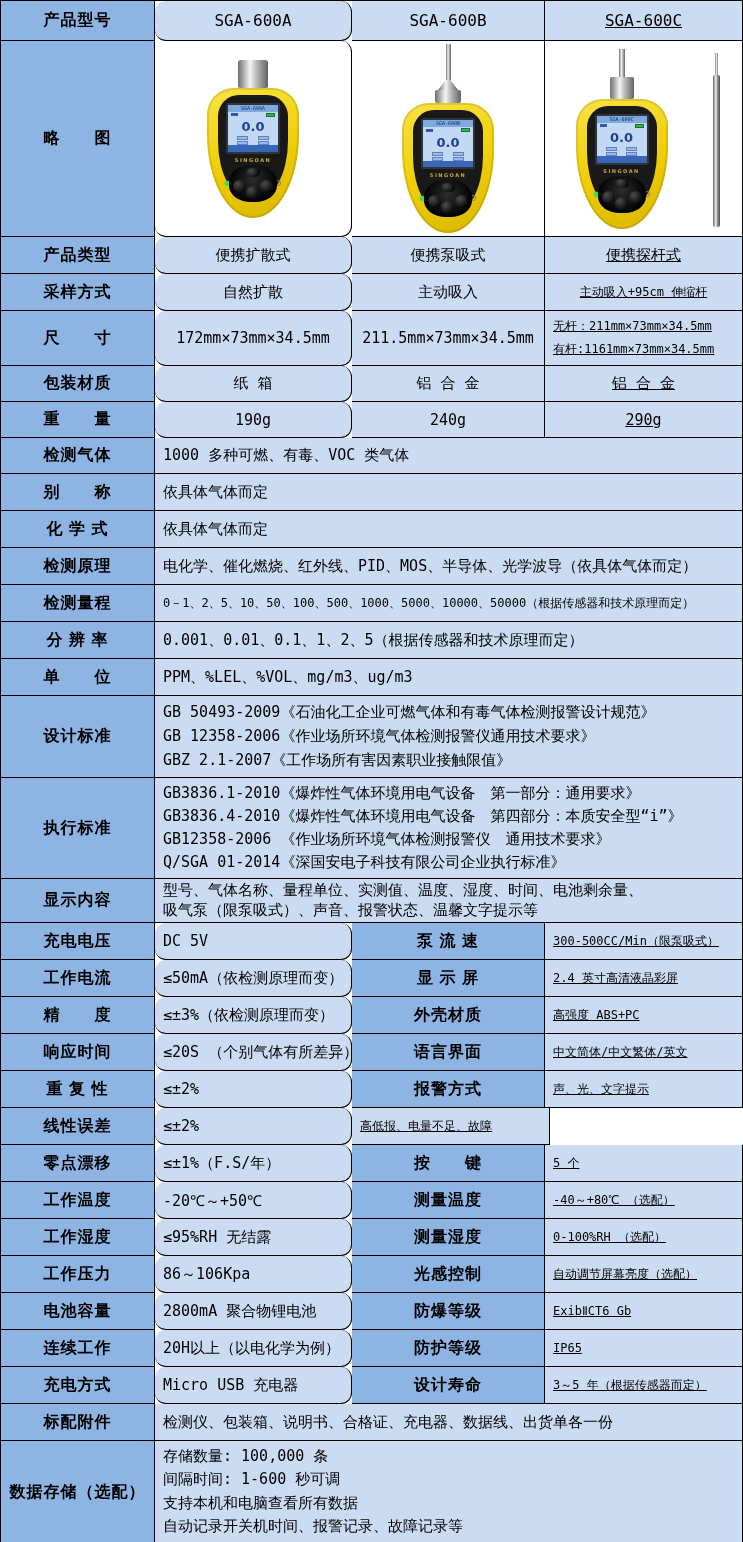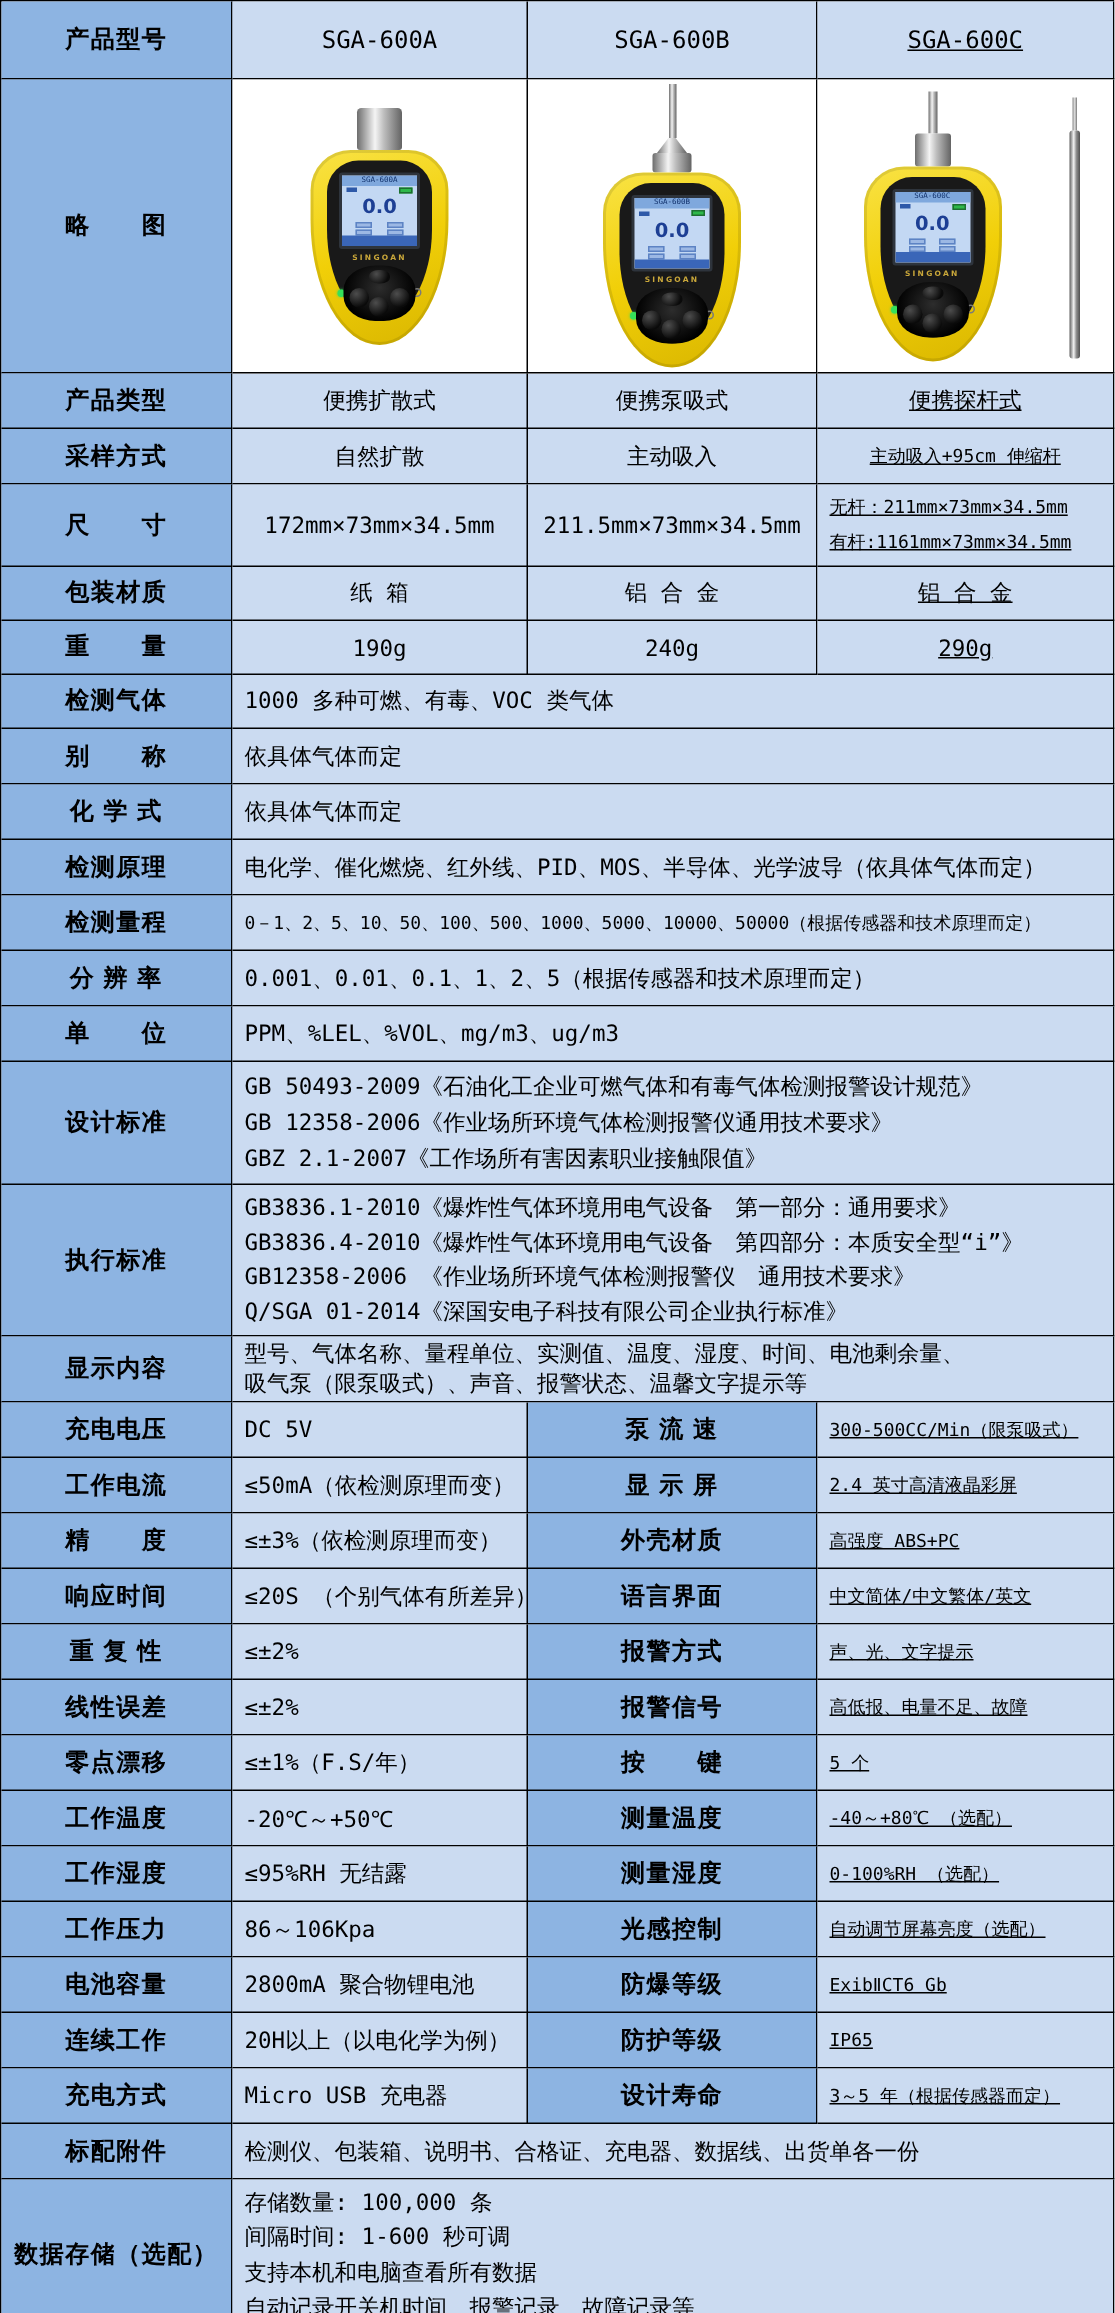--- a/index.html
+++ b/index.html
@@ -8,28 +8,28 @@
 
   .table { width:743px; height:1542px; border-top:1px solid #000; border-left:1px solid #000;
            display:flex; flex-direction:column; background:#fff; }
   .row { display:flex; flex:none; width:100%; }
   .c { border-right:1px solid #000; border-bottom:1px solid #000; display:flex;
        align-items:center; justify-content:center; overflow:hidden; }
   .lab { background:#8DB4E2; font-weight:bold; font-size:16px; letter-spacing:1px; }
   .val { background:#CBDBF1; font-size:15px; font-family:"DejaVu Sans Mono","Liberation Sans",sans-serif;
          white-space:nowrap; }
   .model { font-size:16px; font-family:"DejaVu Sans Mono","Liberation Sans",sans-serif; }
-  .w0 { width:154px; flex:none; } .w1 { width:197px; flex:none; }
+  .w0 { width:154px; flex:none; } .w1 { width:197px; flex:none;border-radius:11px; }
   .w2 { width:193px; flex:none; } .w3 { width:198px; flex:none;text-decoration:underline; }
   .wfull { width:588px; flex:none; }
   .left { justify-content:flex-start; padding:0 8px; text-align:left; }
   .lines { flex-direction:column; align-items:flex-start; justify-content:space-evenly; padding:2px 8px; }
   .lines > div { white-space:nowrap; }
   .labcol { flex-direction:row; justify-content:center; line-height:1.6; }
-  .h40{height:52px} .h196{height:196px} .h37{height:37px} .h36{height:36px}
+  .h40{height:40px} .h196{height:196px} .h37{height:37px} .h36{height:36px}
   .h55{height:55px} .h82{height:82px} .h101{height:101px} .h44{height:44px} .h102{height:102px}
   .sm { font-size:12px; }
 
   
   .imgcell { background:#fff; position:relative; }
   .device { display:flex; flex-direction:column; align-items:center; position:relative; }
   .metal  { background:linear-gradient(90deg,#6d6d6d,#f4f4f4 40%,#bdbdbd 60%,#636363); }
   .cap-a  { width:30px; height:28px; border-radius:3px 3px 2px 2px; }
   .rod-b  { width:5px;  height:36px; }
   .cone-b { width:20px; height:10px; clip-path:polygon(38% 0,62% 0,100% 100%,0 100%); }
@@ -321,21 +321,20 @@
   </div>
   <div class="row h37">
     <div class="c lab w0 h37">重 复 性</div>
     <div class="c val w1 h37 left">≤±2%</div>
     <div class="c lab w2 h37">报警方式</div>
     <div class="c val w3 h37 left sm">声、光、文字提示</div>
   </div>
   <div class="row h37">
     <div class="c lab w0 h37">线性误差</div>
     <div class="c val w1 h37 left">≤±2%</div>
-    <div class="c lab w2 h37">报警信号</div>
     <div class="c val w3 h37 left sm">高低报、电量不足、故障</div>
   </div>
   <div class="row h37">
     <div class="c lab w0 h37">零点漂移</div>
     <div class="c val w1 h37 left">≤±1%（F.S/年）</div>
     <div class="c lab w2 h37">按　　键</div>
     <div class="c val w3 h37 left sm">5 个</div>
   </div>
   <div class="row h37">
     <div class="c lab w0 h37">工作温度</div>

